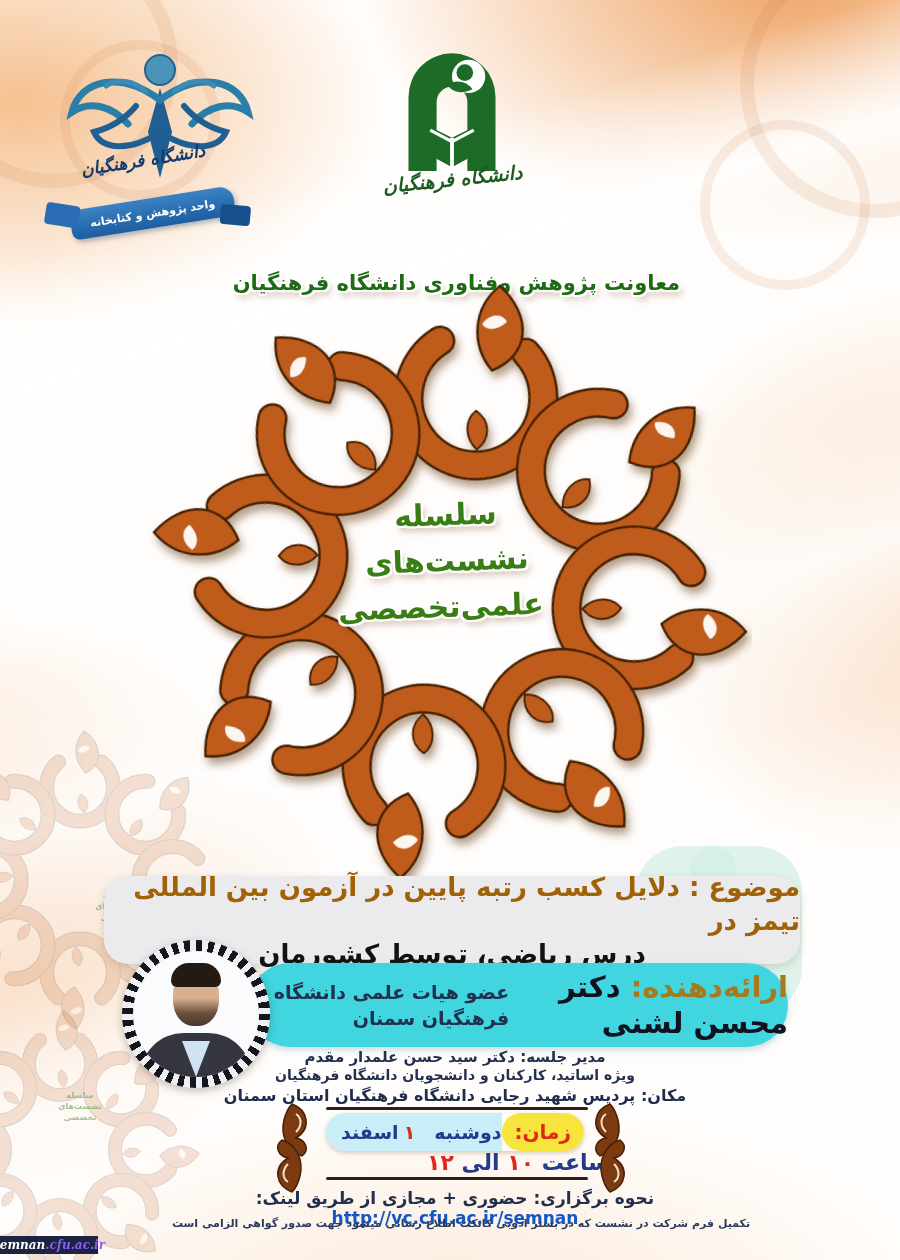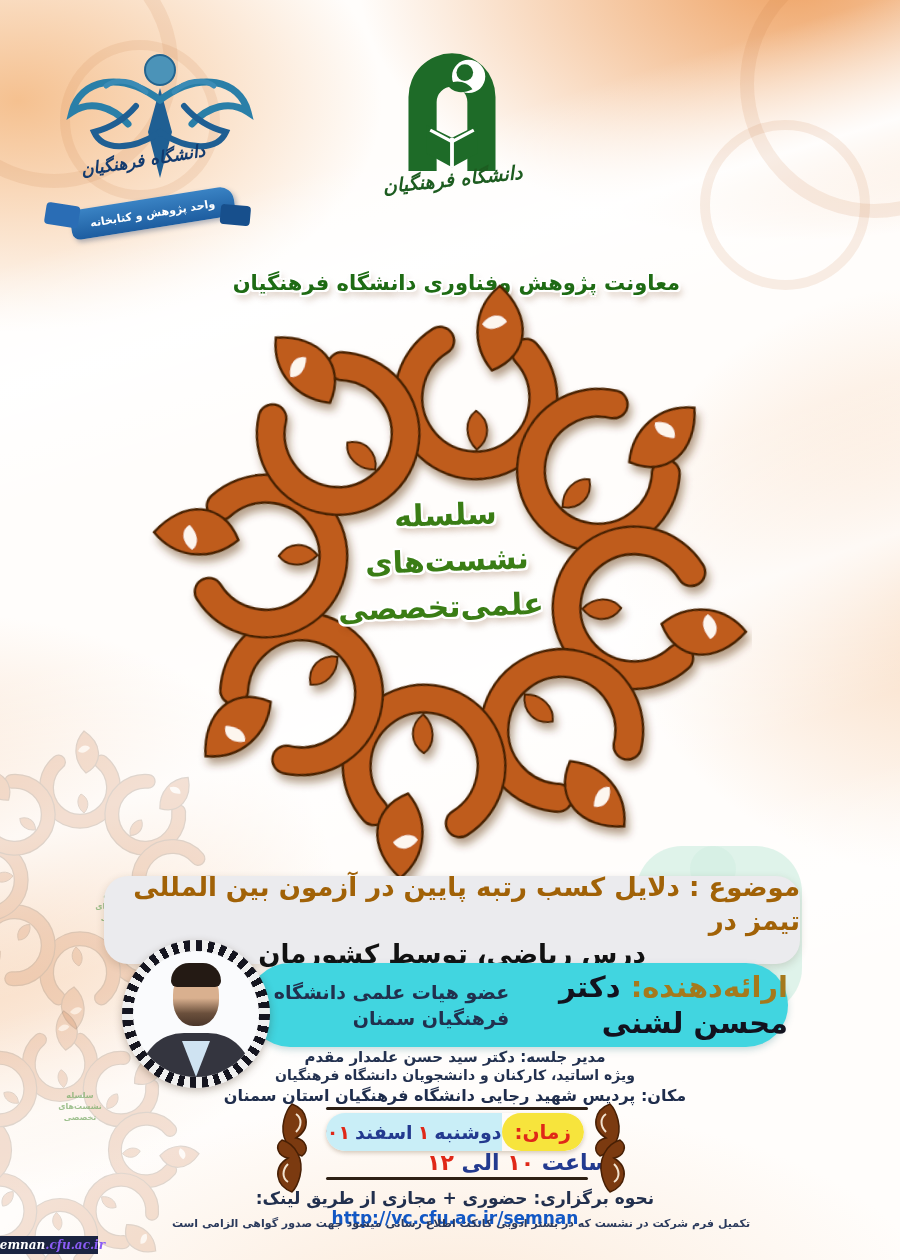--- a/index.html
+++ b/index.html
@@ -74,21 +74,21 @@
   .chair-line{position:absolute;left:200px;top:1048px;width:510px;text-align:center;font-size:15px;font-weight:bold;color:#23314f;}
   .audience-line{position:absolute;left:200px;top:1067px;width:510px;text-align:center;font-size:14px;font-weight:bold;color:#23314f;}
   .location-line{position:absolute;left:180px;top:1086px;width:550px;text-align:center;font-size:16px;font-weight:900;color:#1f2d4c;}
   .rule{position:absolute;left:326px;width:262px;height:3px;background:#2e2014;border-radius:2px;}
   .rule.r1{top:1107px;} .rule.r2{top:1177px;}
   .time-pill{position:absolute;left:326px;top:1113px;width:258px;height:38px;border-radius:20px;display:flex;overflow:hidden;
     box-shadow:0 2px 4px rgba(90,60,20,.25);}
   .time-pill .seg-yellow{background:#f7e43c;display:flex;align-items:center;justify-content:center;padding:0 13px;border-radius:20px;}
   .time-pill .seg-yellow span{color:#e02818;font-size:20px;font-weight:900;}
   .time-pill .seg-cyan{background:#c9eef7;flex:1;display:flex;align-items:center;justify-content:center;gap:5px;}
-  .time-pill .seg-cyan .w{color:#233a8f;font-size:19px;font-weight:900;}
+  .time-pill .seg-cyan .w{color:#233a8f;font-size:19px;font-weight:900;margin-left:14px;}
   .time-pill .seg-cyan .n{color:#e02818;font-size:19px;font-weight:900;}
   .hours-line{position:absolute;left:300px;top:1150px;width:310px;text-align:right;font-size:22px;font-weight:900;}
   .hours-line .w{color:#233a8f;} .hours-line .n{color:#e02818;}
   .side-orn{position:absolute;top:1102px;width:52px;height:92px;}
   .side-orn.lft{left:266px;} .side-orn.rgt{left:584px;}
   .method-line{position:absolute;left:140px;top:1188px;width:630px;text-align:center;font-size:17px;font-weight:900;color:#22304e;}
   .method-line .url{color:#1257c4;direction:ltr;unicode-bidi:embed;}
   .note-line{position:absolute;left:156px;top:1217px;width:610px;text-align:center;font-size:11px;font-weight:bold;color:#2b3a5c;}
   .site-bar{position:absolute;left:0;top:1236px;width:98px;height:18px;background:#1b2440;display:flex;align-items:center;
     justify-content:center;font-family:"DejaVu Serif",serif;font-style:italic;font-weight:bold;font-size:12px;direction:ltr;}

